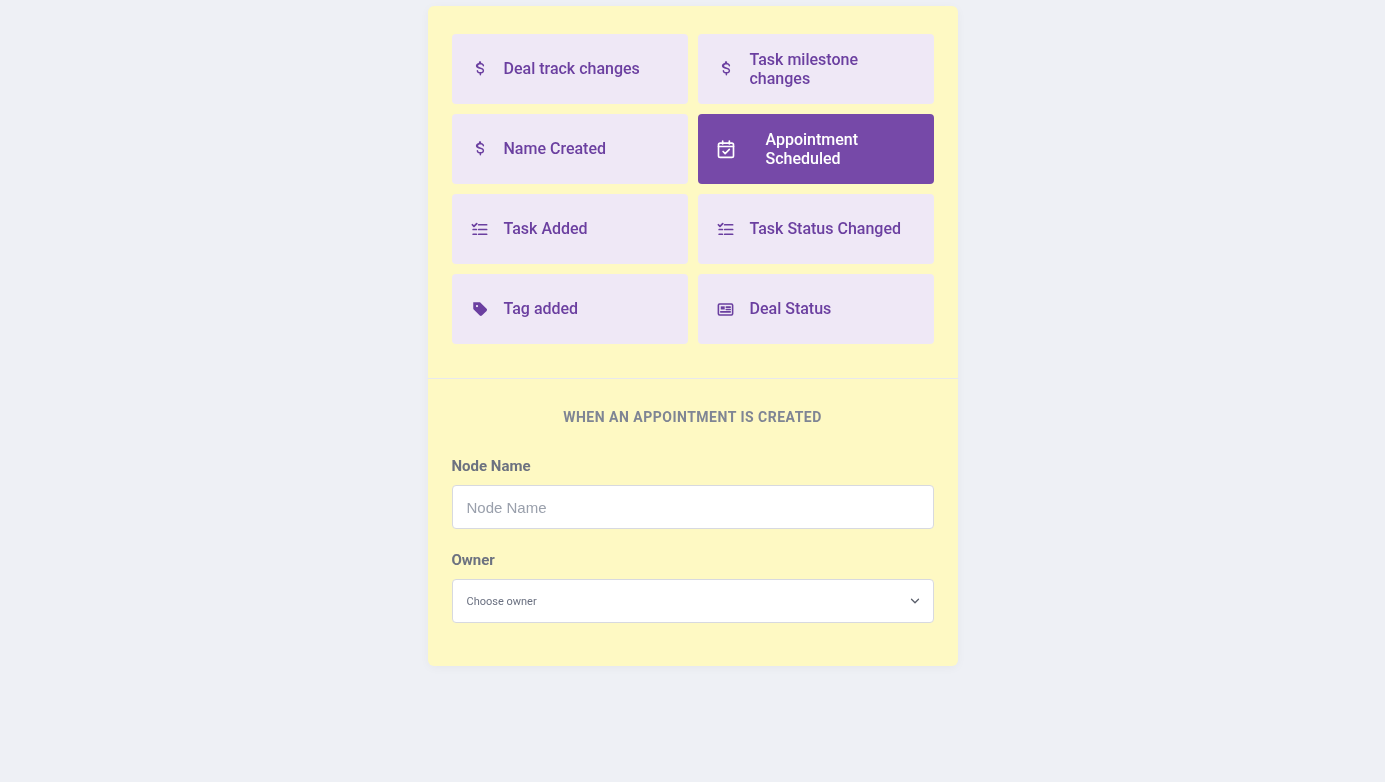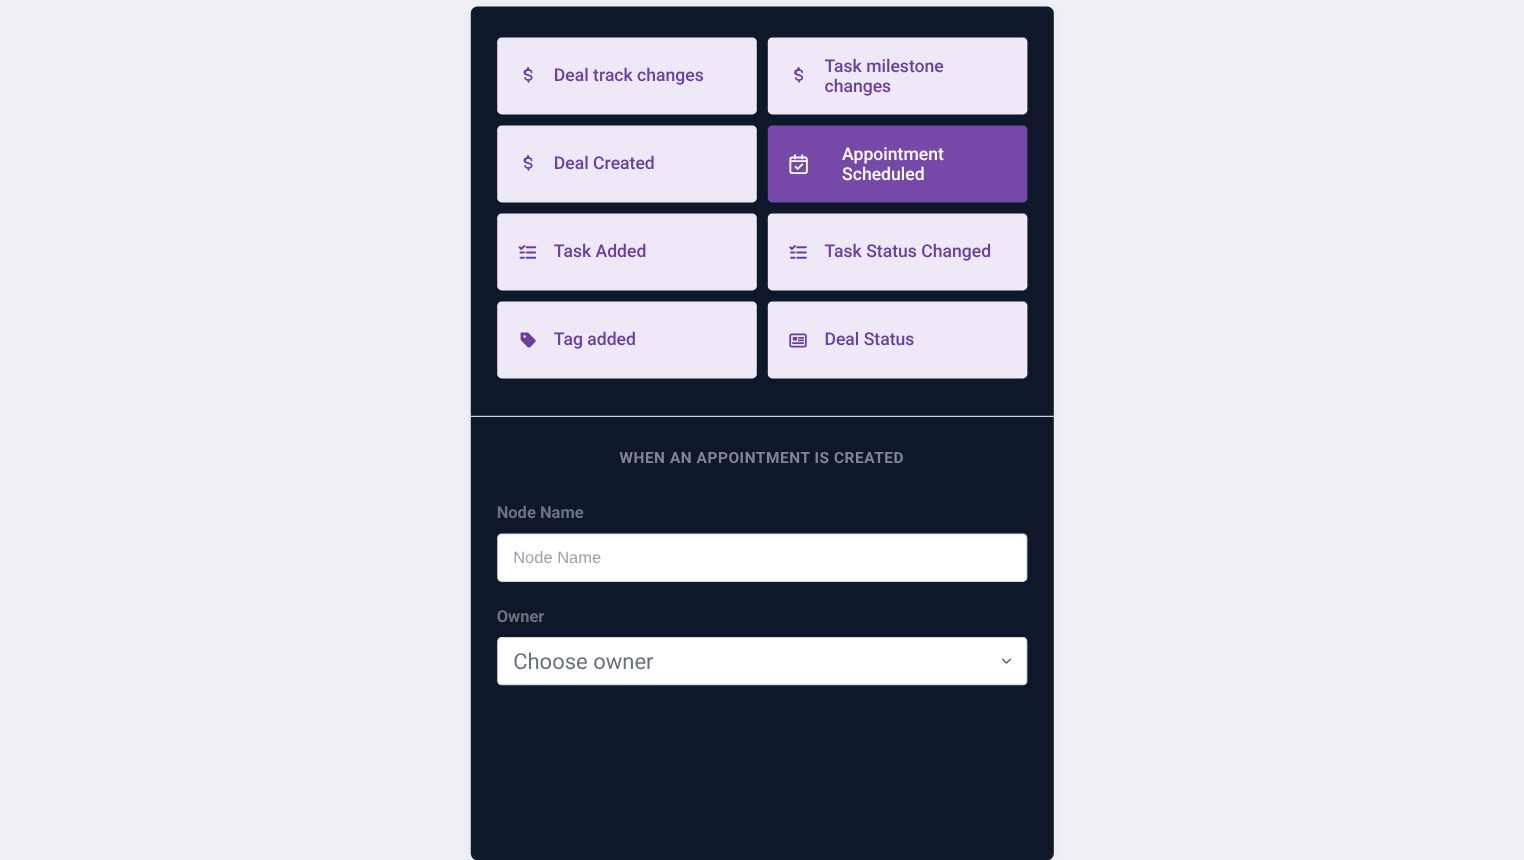--- a/index.html
+++ b/index.html
@@ -4,27 +4,27 @@
 <style>
   * { box-sizing: border-box; margin: 0; padding: 0; }
   body {
     background: #eef0f5;
     font-family: -apple-system, BlinkMacSystemFont, "Segoe UI", Roboto, Arial, sans-serif;
     width: 1385px;
     height: 782px;
     overflow: hidden;
   }
   .card {
-    background: #0f172a;
+    background: #fef9c3;
     width: 530px;
     margin: 6px auto 0 auto;
     border-radius: 6px;
     box-shadow: 0 2px 10px rgba(0,0,0,0.04);
     padding: 28px 24px 0 24px;
-    height: 776px;
+    height: 660px;
   }
   .tiles {
     display: grid;
     grid-template-columns: 1fr 1fr;
     gap: 10px;
     padding-bottom: 34px;
   }
   .tile {
     background: #efe8f6;
     border-radius: 4px;
@@ -91,21 +91,21 @@
   .select-wrap {
     position: relative;
     width: 100%;
   }
   .select {
     width: 100%;
     height: 44px;
     border: 1px solid #d7d9e0;
     border-radius: 4px;
     padding: 0 34px 0 14px;
-    font-size: 20px;
+    font-size: 11px;
     color: #6a7080;
     background: #fff;
     display: flex;
     align-items: center;
     cursor: pointer;
   }
   .select-wrap .chevron {
     position: absolute;
     right: 12px;
     top: 50%;
@@ -136,21 +136,21 @@
           </svg>
         </span>
         <span class="label">Task milestone changes</span>
       </div>
       <div class="tile">
         <span class="icon">
           <svg width="18" height="18" viewBox="0 0 24 24" fill="currentColor">
             <path d="M12 1.5c.55 0 1 .45 1 1V4c2.2.3 4 1.7 4 3.8 0 .55-.45 1-1 1s-1-.45-1-1c0-1-.9-1.8-3-1.8s-3 .8-3 1.8c0 1.1 1 1.6 3.3 2.2 2.6.7 4.7 1.6 4.7 4.2 0 2.1-1.8 3.5-4 3.8v1.5c0 .55-.45 1-1 1s-1-.45-1-1V18c-2.2-.3-4-1.7-4-3.8 0-.55.45-1 1-1s1 .45 1 1c0 1 .9 1.8 3 1.8s3-.8 3-1.8c0-1.1-1-1.6-3.3-2.2C8.1 11.3 6 10.4 6 7.8 6 5.7 7.8 4.3 10 4V2.5c0-.55.45-1 1-1Z" transform="translate(0.5 0)"></path>
           </svg>
         </span>
-        <span class="label">Deal Created</span>
+        <span class="label">Name Created</span>
       </div>
       <div class="tile selected">
         <span class="icon">
           <svg width="20" height="20" viewBox="0 0 24 24" fill="none" stroke="currentColor" stroke-width="2" stroke-linecap="round" stroke-linejoin="round">
             <rect x="3" y="5" width="18" height="17" rx="2" fill="none"></rect>
             <line x1="3" y1="9" x2="21" y2="9"></line>
             <line x1="8" y1="2.5" x2="8" y2="6"></line>
             <line x1="16" y1="2.5" x2="16" y2="6"></line>
             <polyline points="8.5 15 11 17.5 16 12.5"></polyline>
           </svg>

